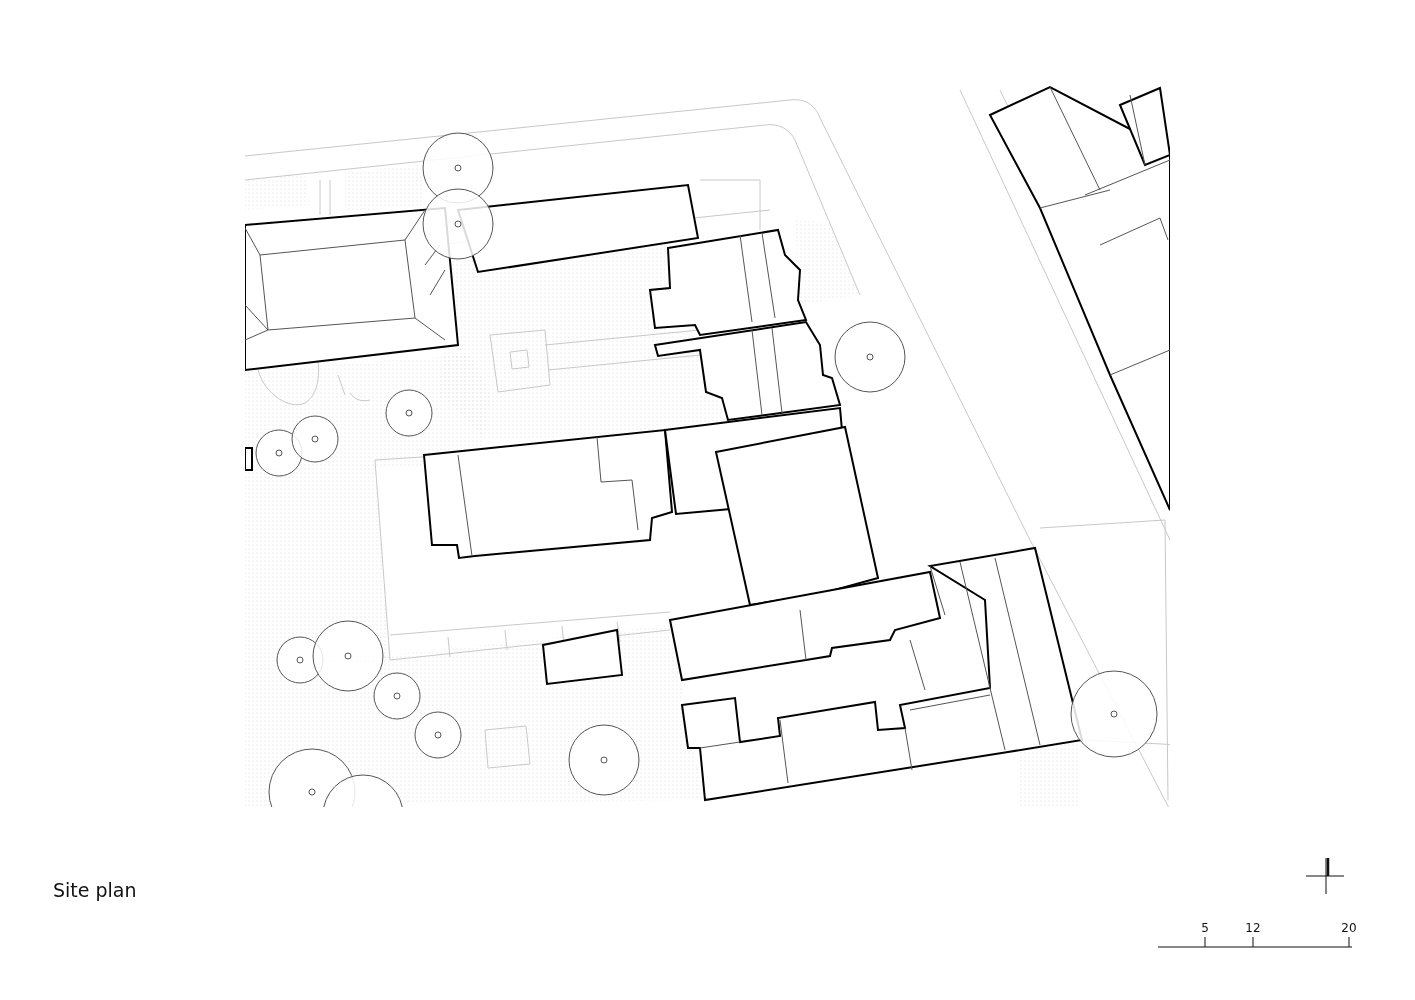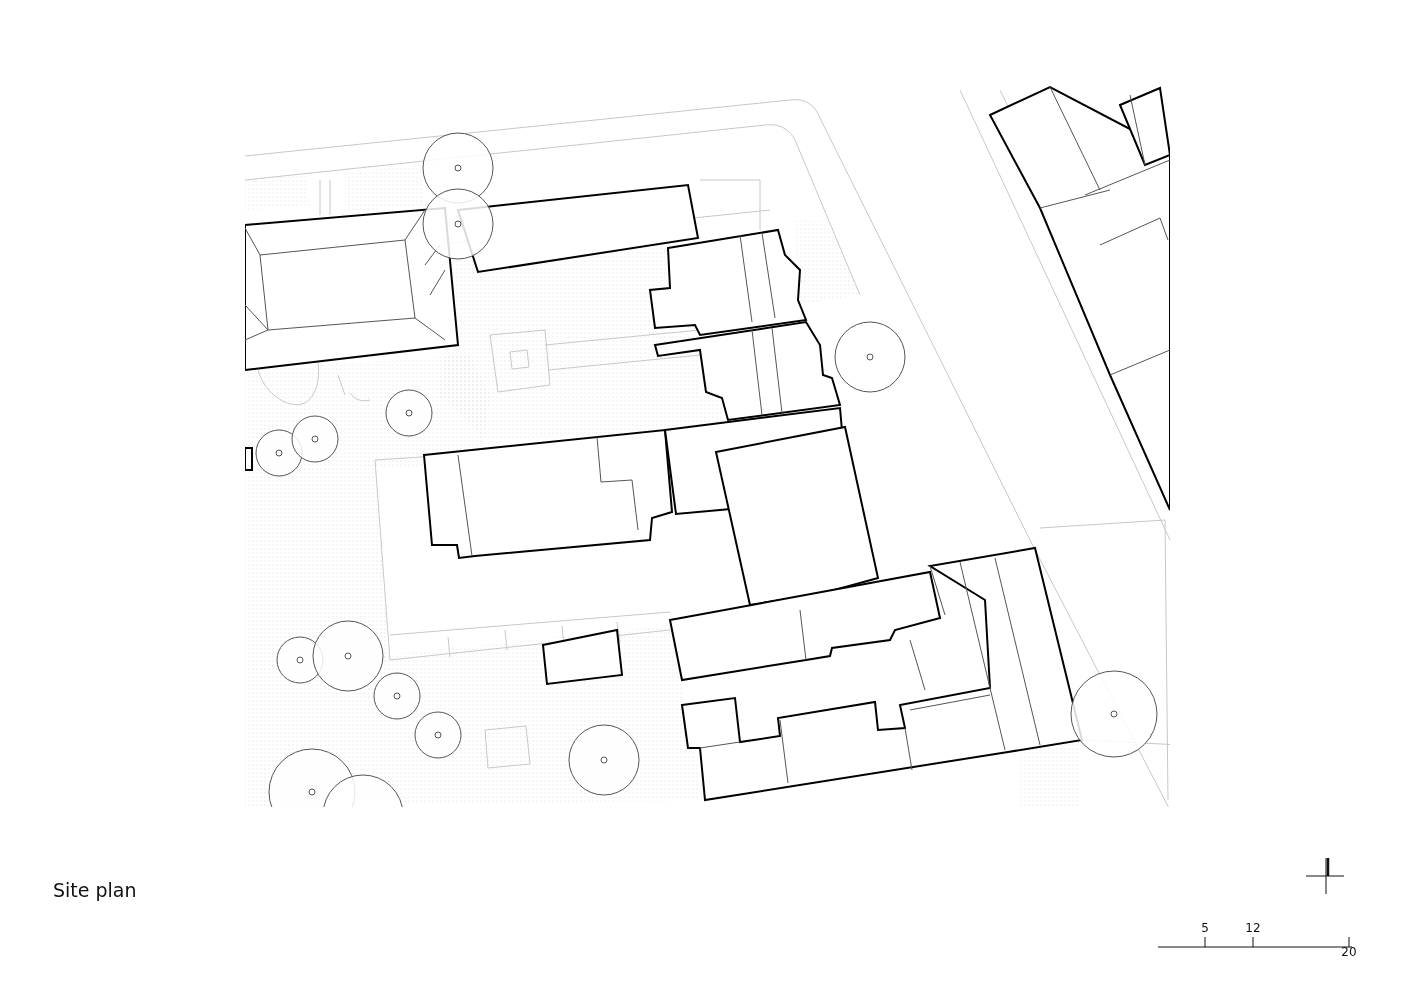--- a/index.html
+++ b/index.html
@@ -180,14 +180,14 @@
       <line x1="1205" y1="947" x2="1205" y2="937" stroke="#111" stroke-width="1"></line>
       <line x1="1253" y1="947" x2="1253" y2="937" stroke="#111" stroke-width="1"></line>
       <line x1="1349" y1="947" x2="1349" y2="937" stroke="#111" stroke-width="1"></line>
     </g>
 </svg>
 
 <div class="title">Site plan</div>
 <div id="scale-labels">
     <div class="scale-label" style="left: 1205px; top: 921px;">5</div>
     <div class="scale-label" style="left: 1253px; top: 921px;">12</div>
-    <div class="scale-label" style="left: 1349px; top: 921px; margin-top: 24px;">20</div>
+    <div class="scale-label" style="left: 1349px; top: 921px;">20</div>
   </div>
 
 </body></html>

